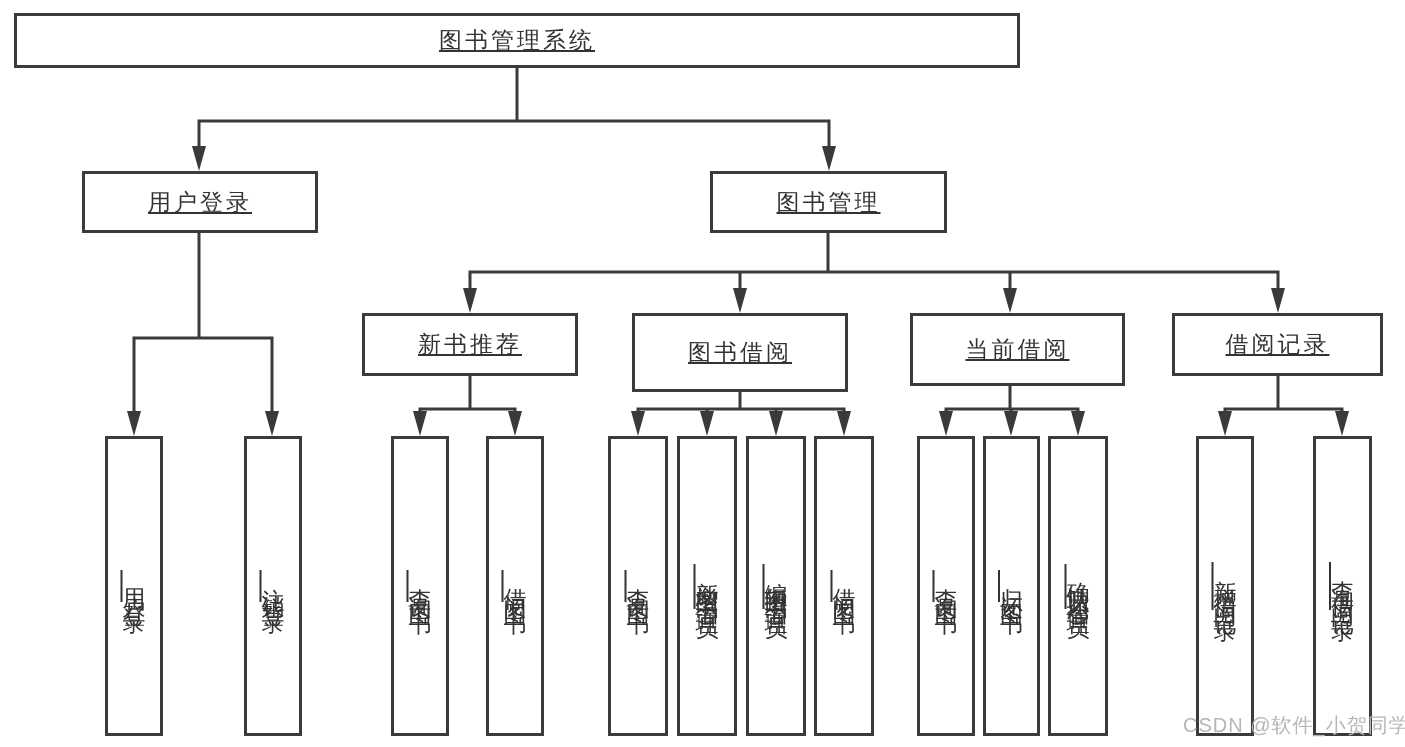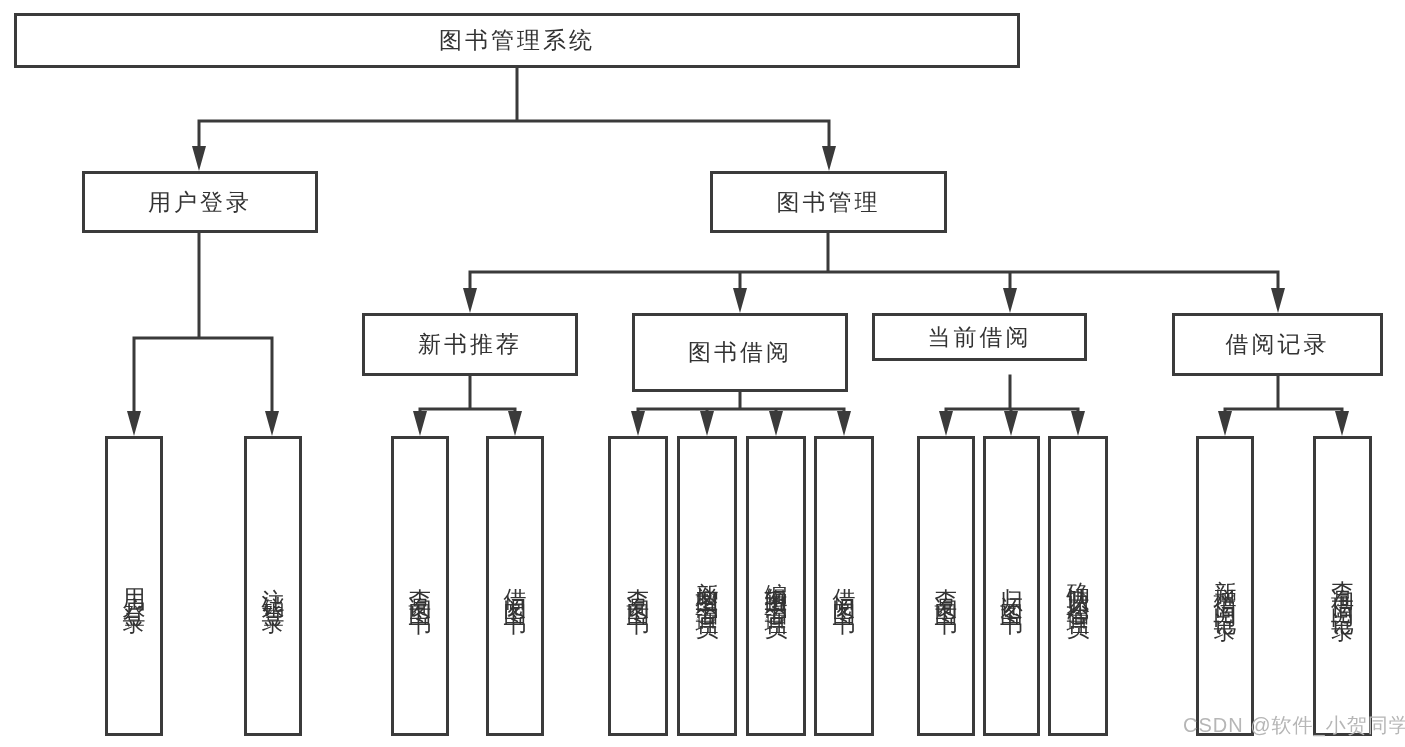--- a/index.html
+++ b/index.html
@@ -5,20 +5,21 @@
   html,body { margin:0; padding:0; background:#ffffff; }
   .canvas {
     position:relative; width:1405px; height:747px; background:#ffffff;
     font-family:"Liberation Sans", sans-serif; color:#333333; overflow:hidden;
   }
   .wires { position:absolute; left:0; top:0; width:1405px; height:747px; }
   .box {
     position:absolute; box-sizing:border-box; background:#ffffff;
     border:3px solid #3b3b3b; display:flex; align-items:center; justify-content:center;
     z-index:2;
+    text-decoration:underline;
   }
   .h { font-size:23px; }
   .h span { letter-spacing:3px; white-space:nowrap; }
   .v { font-size:23px; }
   .v span {
     writing-mode:vertical-rl; text-orientation:mixed;
     letter-spacing:8px; line-height:1;
   }
   .vl span { letter-spacing:5px; }
   .watermark {
@@ -61,21 +62,21 @@
   <div class="box h" style="left:710px;top:171px;width:237px;height:62px">
     <span>图书管理</span>
   </div>
 
   <div class="box h" style="left:362px;top:313px;width:216px;height:63px">
     <span>新书推荐</span>
   </div>
   <div class="box h" style="left:632px;top:313px;width:216px;height:79px">
     <span>图书借阅</span>
   </div>
-  <div class="box h" style="left:872px;top:313px;width:215px;height:48px">
+  <div class="box h" style="left:910px;top:313px;width:215px;height:73px">
     <span>当前借阅</span>
   </div>
   <div class="box h" style="left:1172px;top:313px;width:211px;height:63px">
     <span>借阅记录</span>
   </div>
 
   <div class="box v" style="left:105px;top:436px;width:58px;height:300px">
     <span>用户登录</span>
   </div>
   <div class="box v" style="left:244px;top:436px;width:58px;height:300px">

